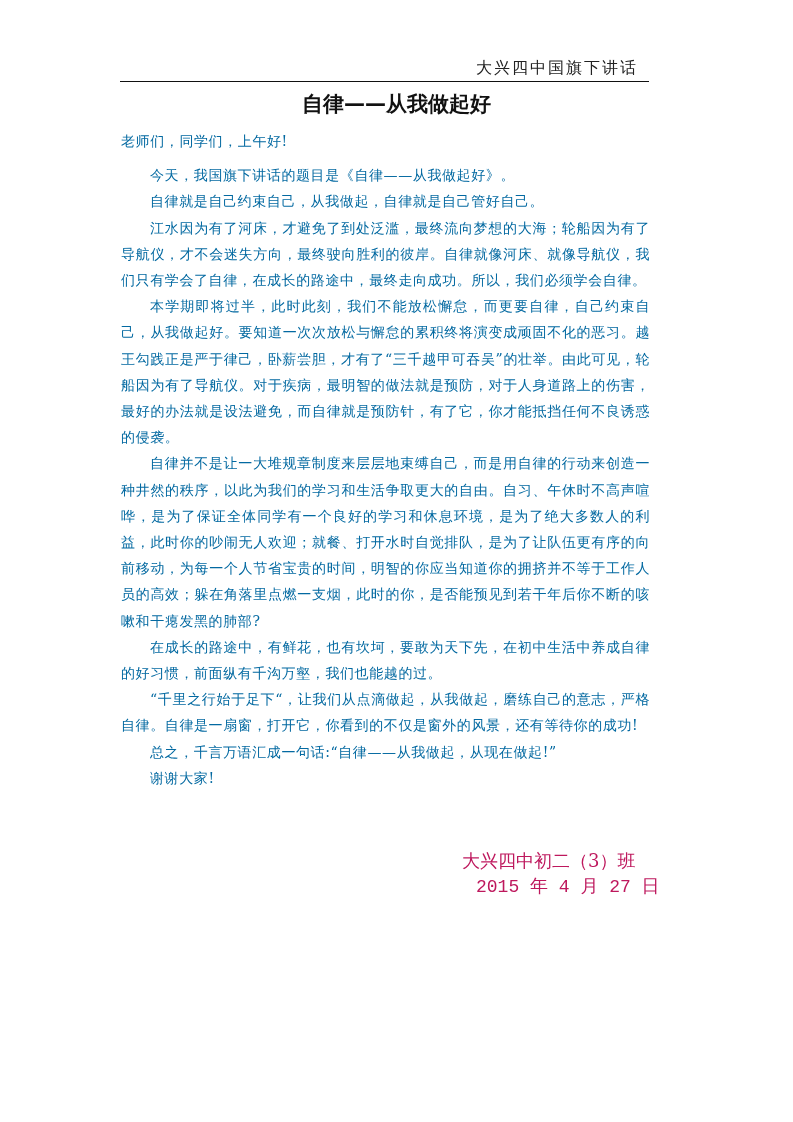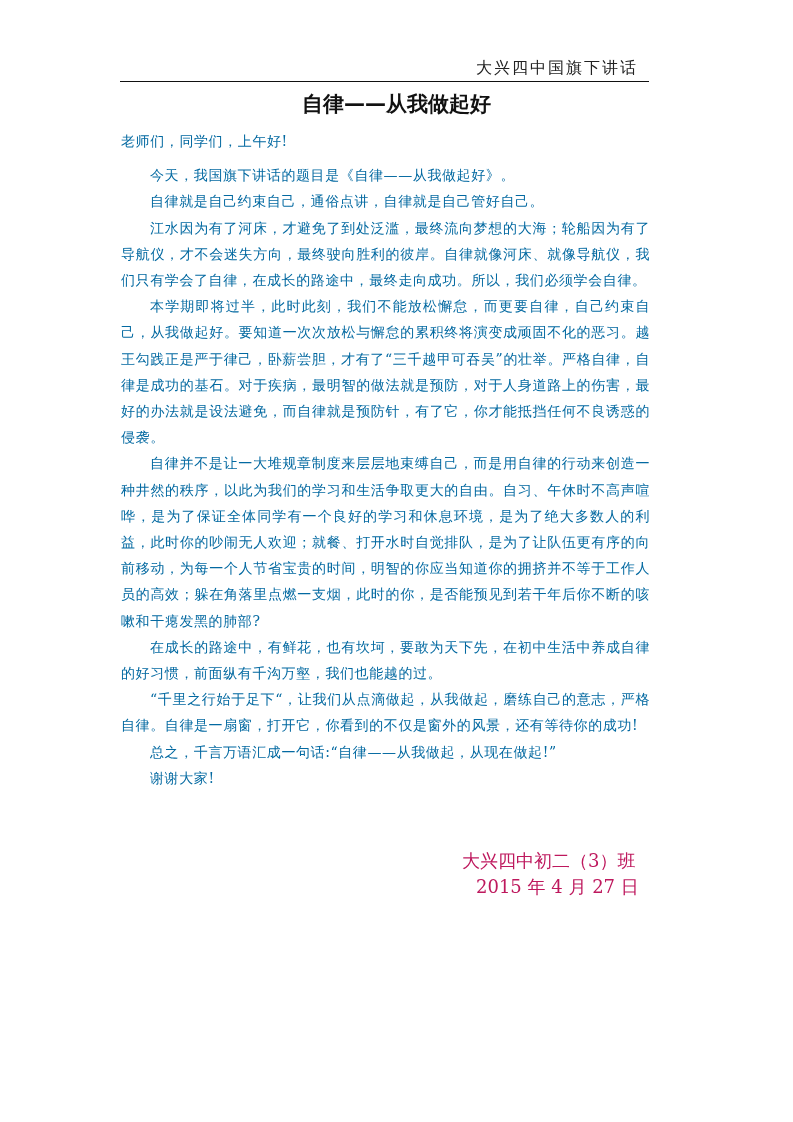--- a/index.html
+++ b/index.html
@@ -9,37 +9,37 @@
   .header-text { position: absolute; top: 58px; right: 155px; font-size: 16px; letter-spacing: 2px; color: #222; }
   .header-rule { position: absolute; top: 81px; left: 120px; width: 529px; height: 0; border-top: 1.3px solid #111; }
   .title { position: absolute; top: 90px; left: 0; width: 793px; text-align: center;
            font-family: "DejaVu Sans", "Liberation Sans", sans-serif; font-weight: bold; font-size: 21px; color: #111; }
   .body { position: absolute; top: 128px; left: 121px; width: 529px; font-size: 14px; line-height: 26.2px; color: #0369a1; letter-spacing: 0.6px; }
   .body p { margin: 0; text-align: justify; }
   .body p.greet { margin-bottom: 8px; text-indent: 0; }
   .body p.ind { text-indent: 29px; }
   .sign { position: absolute; left: 462px; top: 848px; font-size: 18px; line-height: 26px; color: #be185d; }
   .sign div { white-space: nowrap; }
-  .sign .date { padding-left: 14px; }
+  .sign .date { padding-left: 14px; font-family: Liberation Mono, monospace; }
 </style>
 </head>
 <body>
 
 <div class="page">
   <div class="header-text">大兴四中国旗下讲话</div>
   <div class="header-rule"></div>
 
   <div class="title">自律——从我做起好</div>
 
   <div class="body">
     <p class="greet">老师们，同学们，上午好!</p>
     <p class="ind">今天，我国旗下讲话的题目是《自律——从我做起好》。</p>
-    <p class="ind">自律就是自己约束自己，通俗点讲，自律就是自己管好自己。</p>
+    <p class="ind">自律就是自己约束自己，从我做起，自律就是自己管好自己。</p>
     <p class="ind">江水因为有了河床，才避免了到处泛滥，最终流向梦想的大海；轮船因为有了导航仪，才不会迷失方向，最终驶向胜利的彼岸。自律就像河床、就像导航仪，我们只有学会了自律，在成长的路途中，最终走向成功。所以，我们必须学会自律。</p>
-    <p class="ind">本学期即将过半，此时此刻，我们不能放松懈怠，而更要自律，自己约束自己，从我做起好。要知道一次次放松与懈怠的累积终将演变成顽固不化的恶习。越王勾践正是严于律己，卧薪尝胆，才有了“三千越甲可吞吴”的壮举。严格自律，自律是成功的基石。对于疾病，最明智的做法就是预防，对于人身道路上的伤害，最好的办法就是设法避免，而自律就是预防针，有了它，你才能抵挡任何不良诱惑的侵袭。</p>
+    <p class="ind">本学期即将过半，此时此刻，我们不能放松懈怠，而更要自律，自己约束自己，从我做起好。要知道一次次放松与懈怠的累积终将演变成顽固不化的恶习。越王勾践正是严于律己，卧薪尝胆，才有了“三千越甲可吞吴”的壮举。由此可见，轮船因为有了导航仪。对于疾病，最明智的做法就是预防，对于人身道路上的伤害，最好的办法就是设法避免，而自律就是预防针，有了它，你才能抵挡任何不良诱惑的侵袭。</p>
     <p class="ind">自律并不是让一大堆规章制度来层层地束缚自己，而是用自律的行动来创造一种井然的秩序，以此为我们的学习和生活争取更大的自由。自习、午休时不高声喧哗，是为了保证全体同学有一个良好的学习和休息环境，是为了绝大多数人的利益，此时你的吵闹无人欢迎；就餐、打开水时自觉排队，是为了让队伍更有序的向前移动，为每一个人节省宝贵的时间，明智的你应当知道你的拥挤并不等于工作人员的高效；躲在角落里点燃一支烟，此时的你，是否能预见到若干年后你不断的咳嗽和干瘪发黑的肺部?</p>
     <p class="ind">在成长的路途中，有鲜花，也有坎坷，要敢为天下先，在初中生活中养成自律的好习惯，前面纵有千沟万壑，我们也能越的过。</p>
     <p class="ind">“千里之行始于足下“，让我们从点滴做起，从我做起，磨练自己的意志，严格自律。自律是一扇窗，打开它，你看到的不仅是窗外的风景，还有等待你的成功!</p>
     <p class="ind">总之，千言万语汇成一句话:“自律——从我做起，从现在做起!”</p>
     <p class="ind">谢谢大家!</p>
   </div>
 
   <div class="sign">
     <div>大兴四中初二（3）班</div>
     <div class="date">2015 年 4 月 27 日</div>

